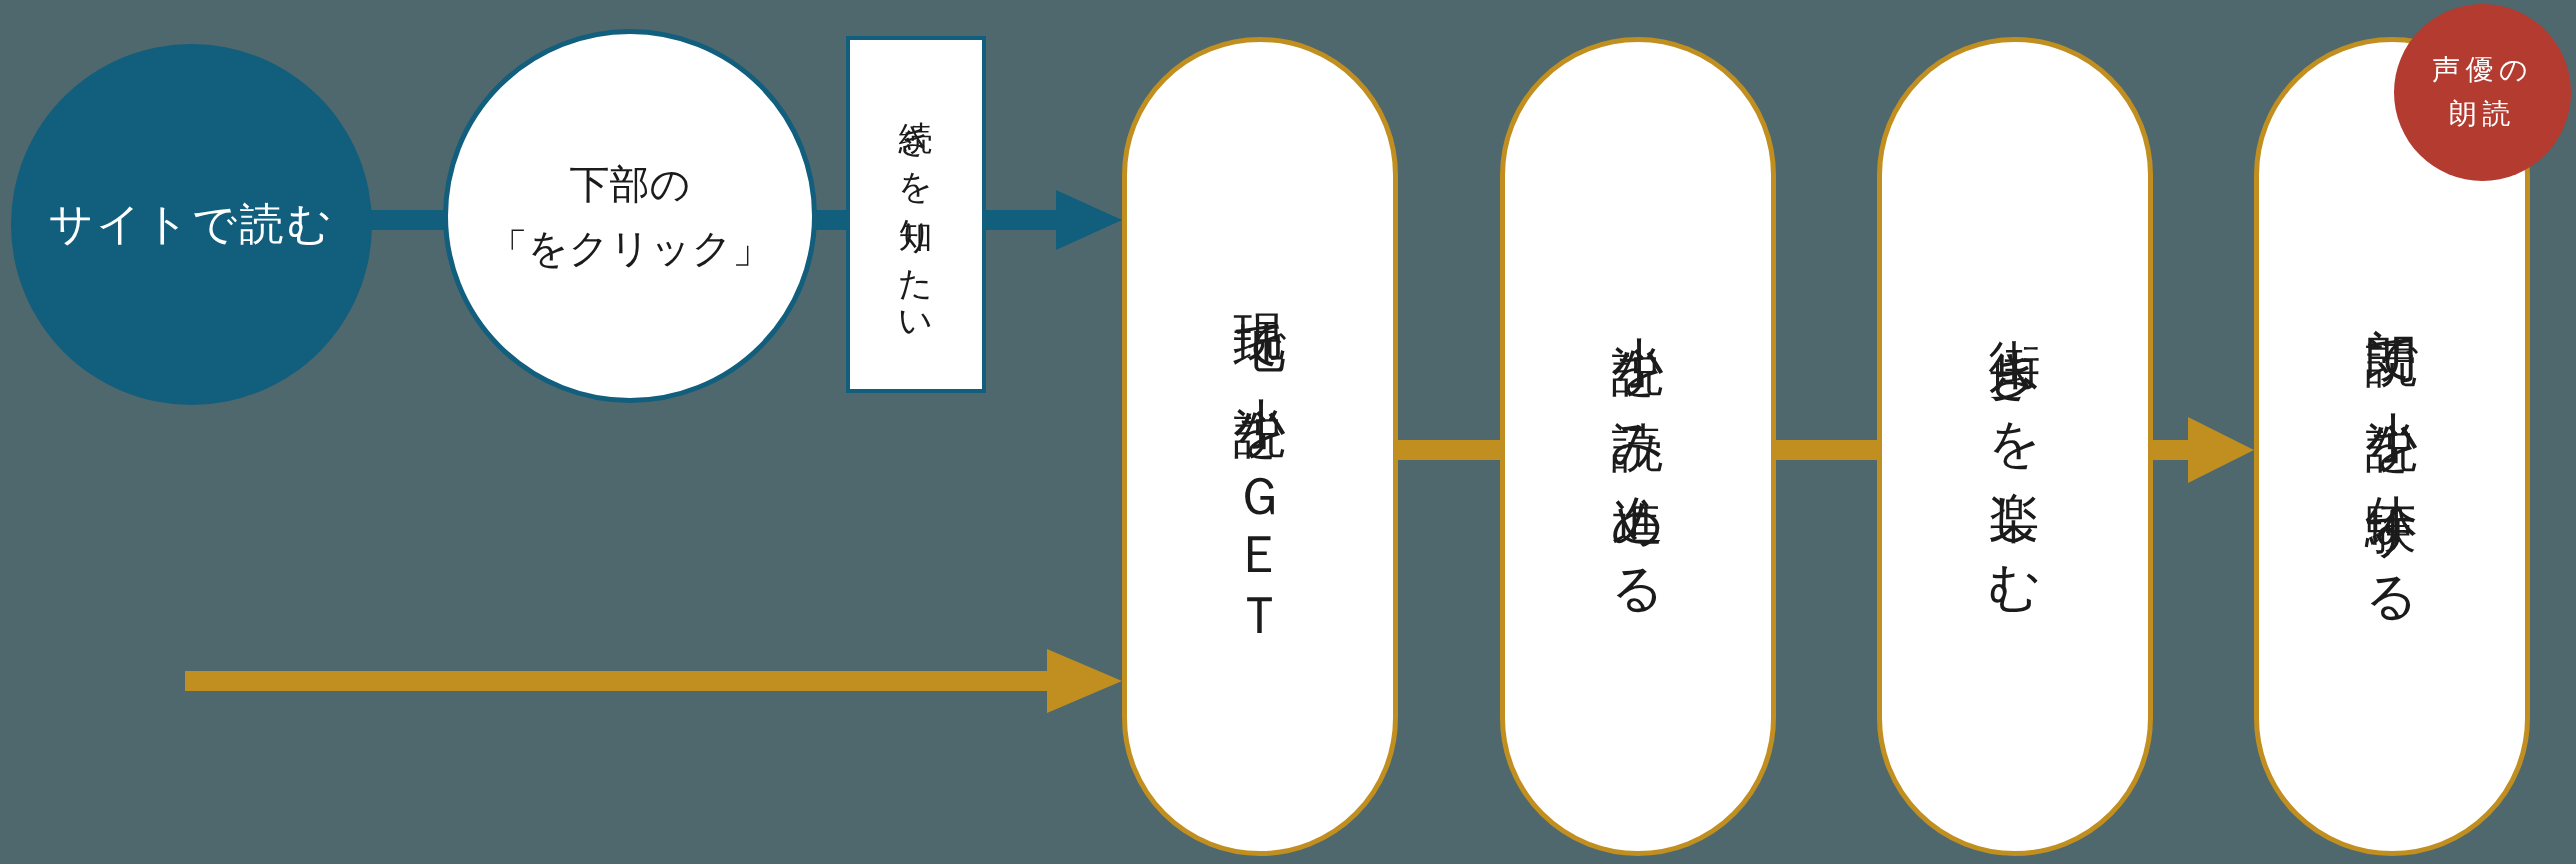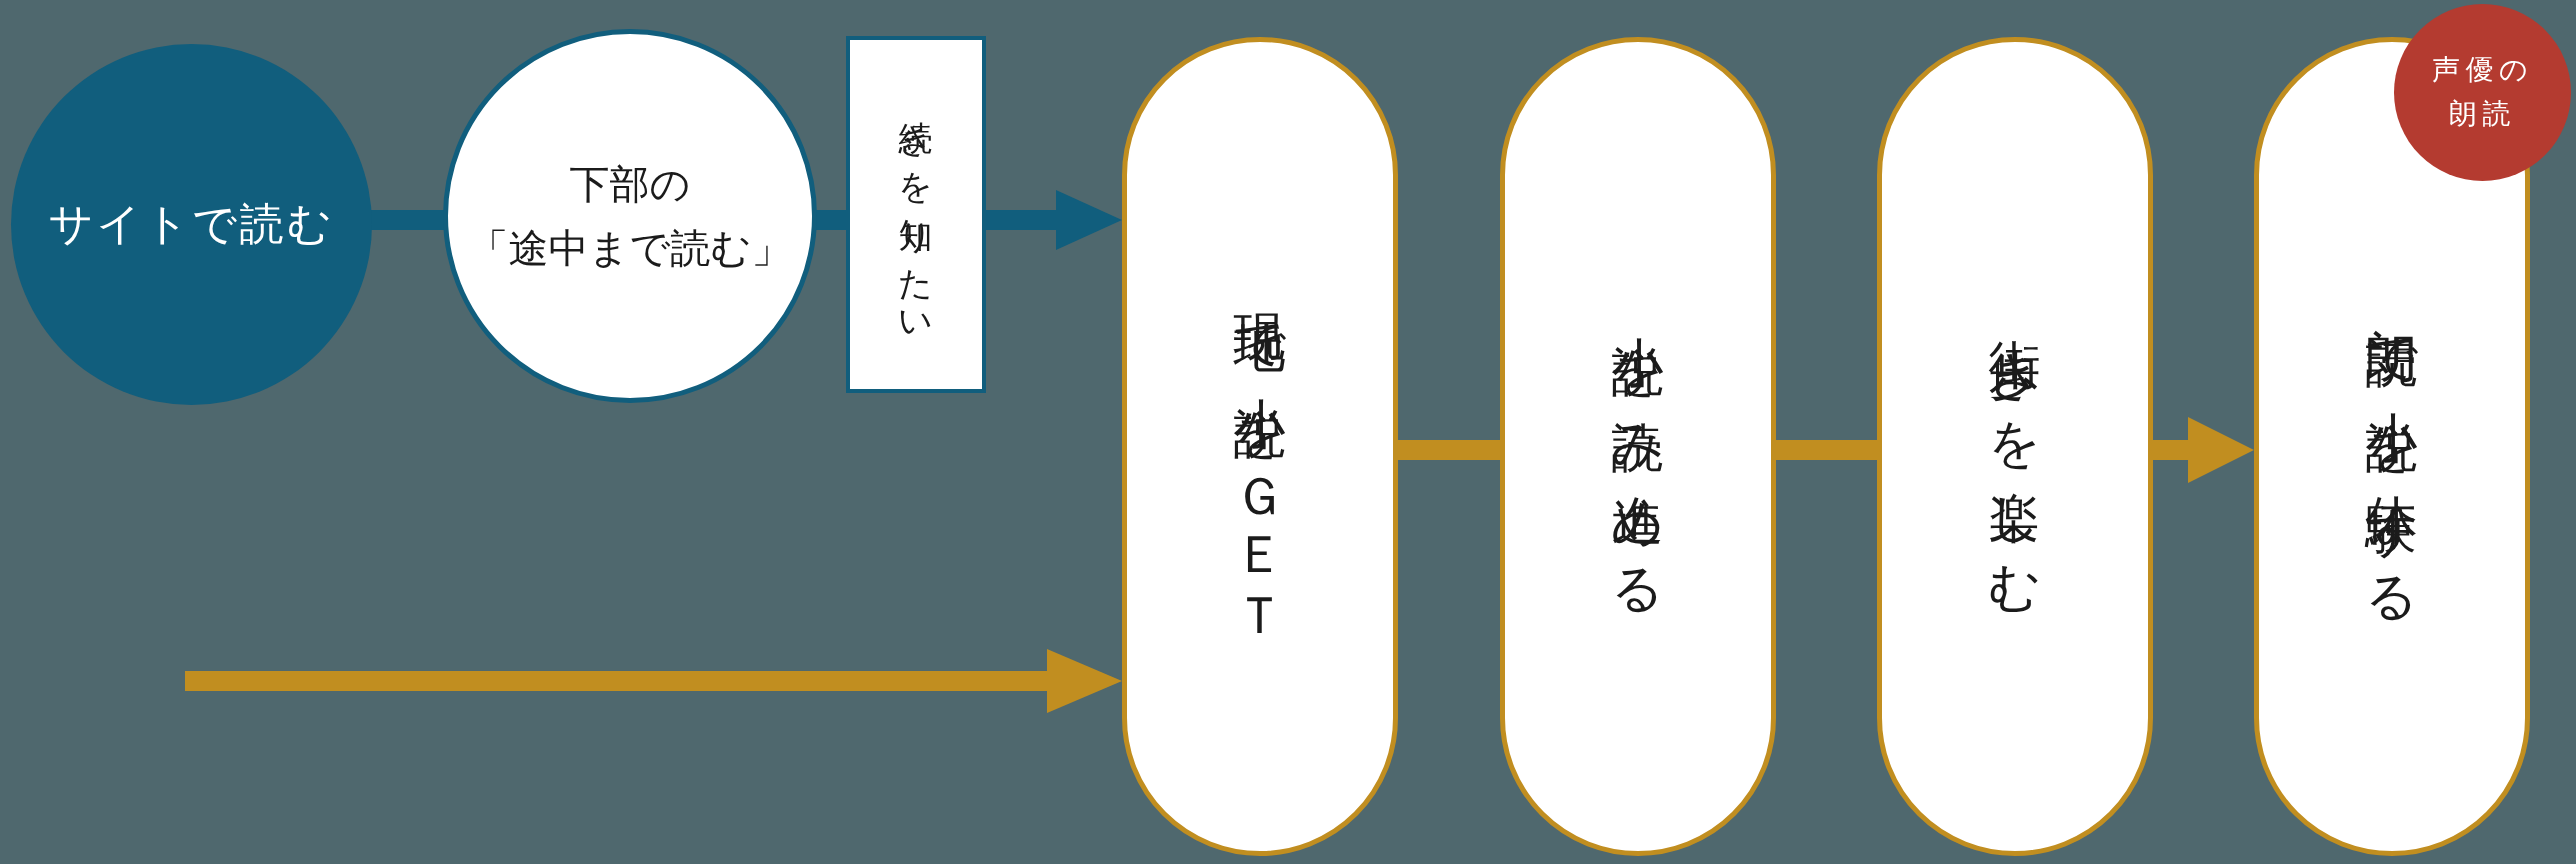--- a/index.html
+++ b/index.html
@@ -90,21 +90,21 @@
   <div class="band gold" style="left:2144px;top:440px;width:51px;"></div>
   <div class="tri gold-small" style="left:2188px;top:417px;"></div>
 
   <div class="circle teal-fill" style="left:11px;top:44px;width:361px;height:361px;">
     <span class="start-label">サイトで読む</span>
   </div>
 
   <div class="circle note" style="left:443px;top:28.5px;width:374px;height:374px;">
     <div class="note-lines">
       <div>下部の</div>
-      <div>「途中まで読む」</div>
+      <div>「をクリック」</div>
     </div>
   </div>
 
   <div class="reason">
     <span class="vtext">続きを知りたい</span>
   </div>
 
 
   <div class="pill" style="left:1122px;">
     <span class="vtext">現地で小説をＧＥＴ</span>

